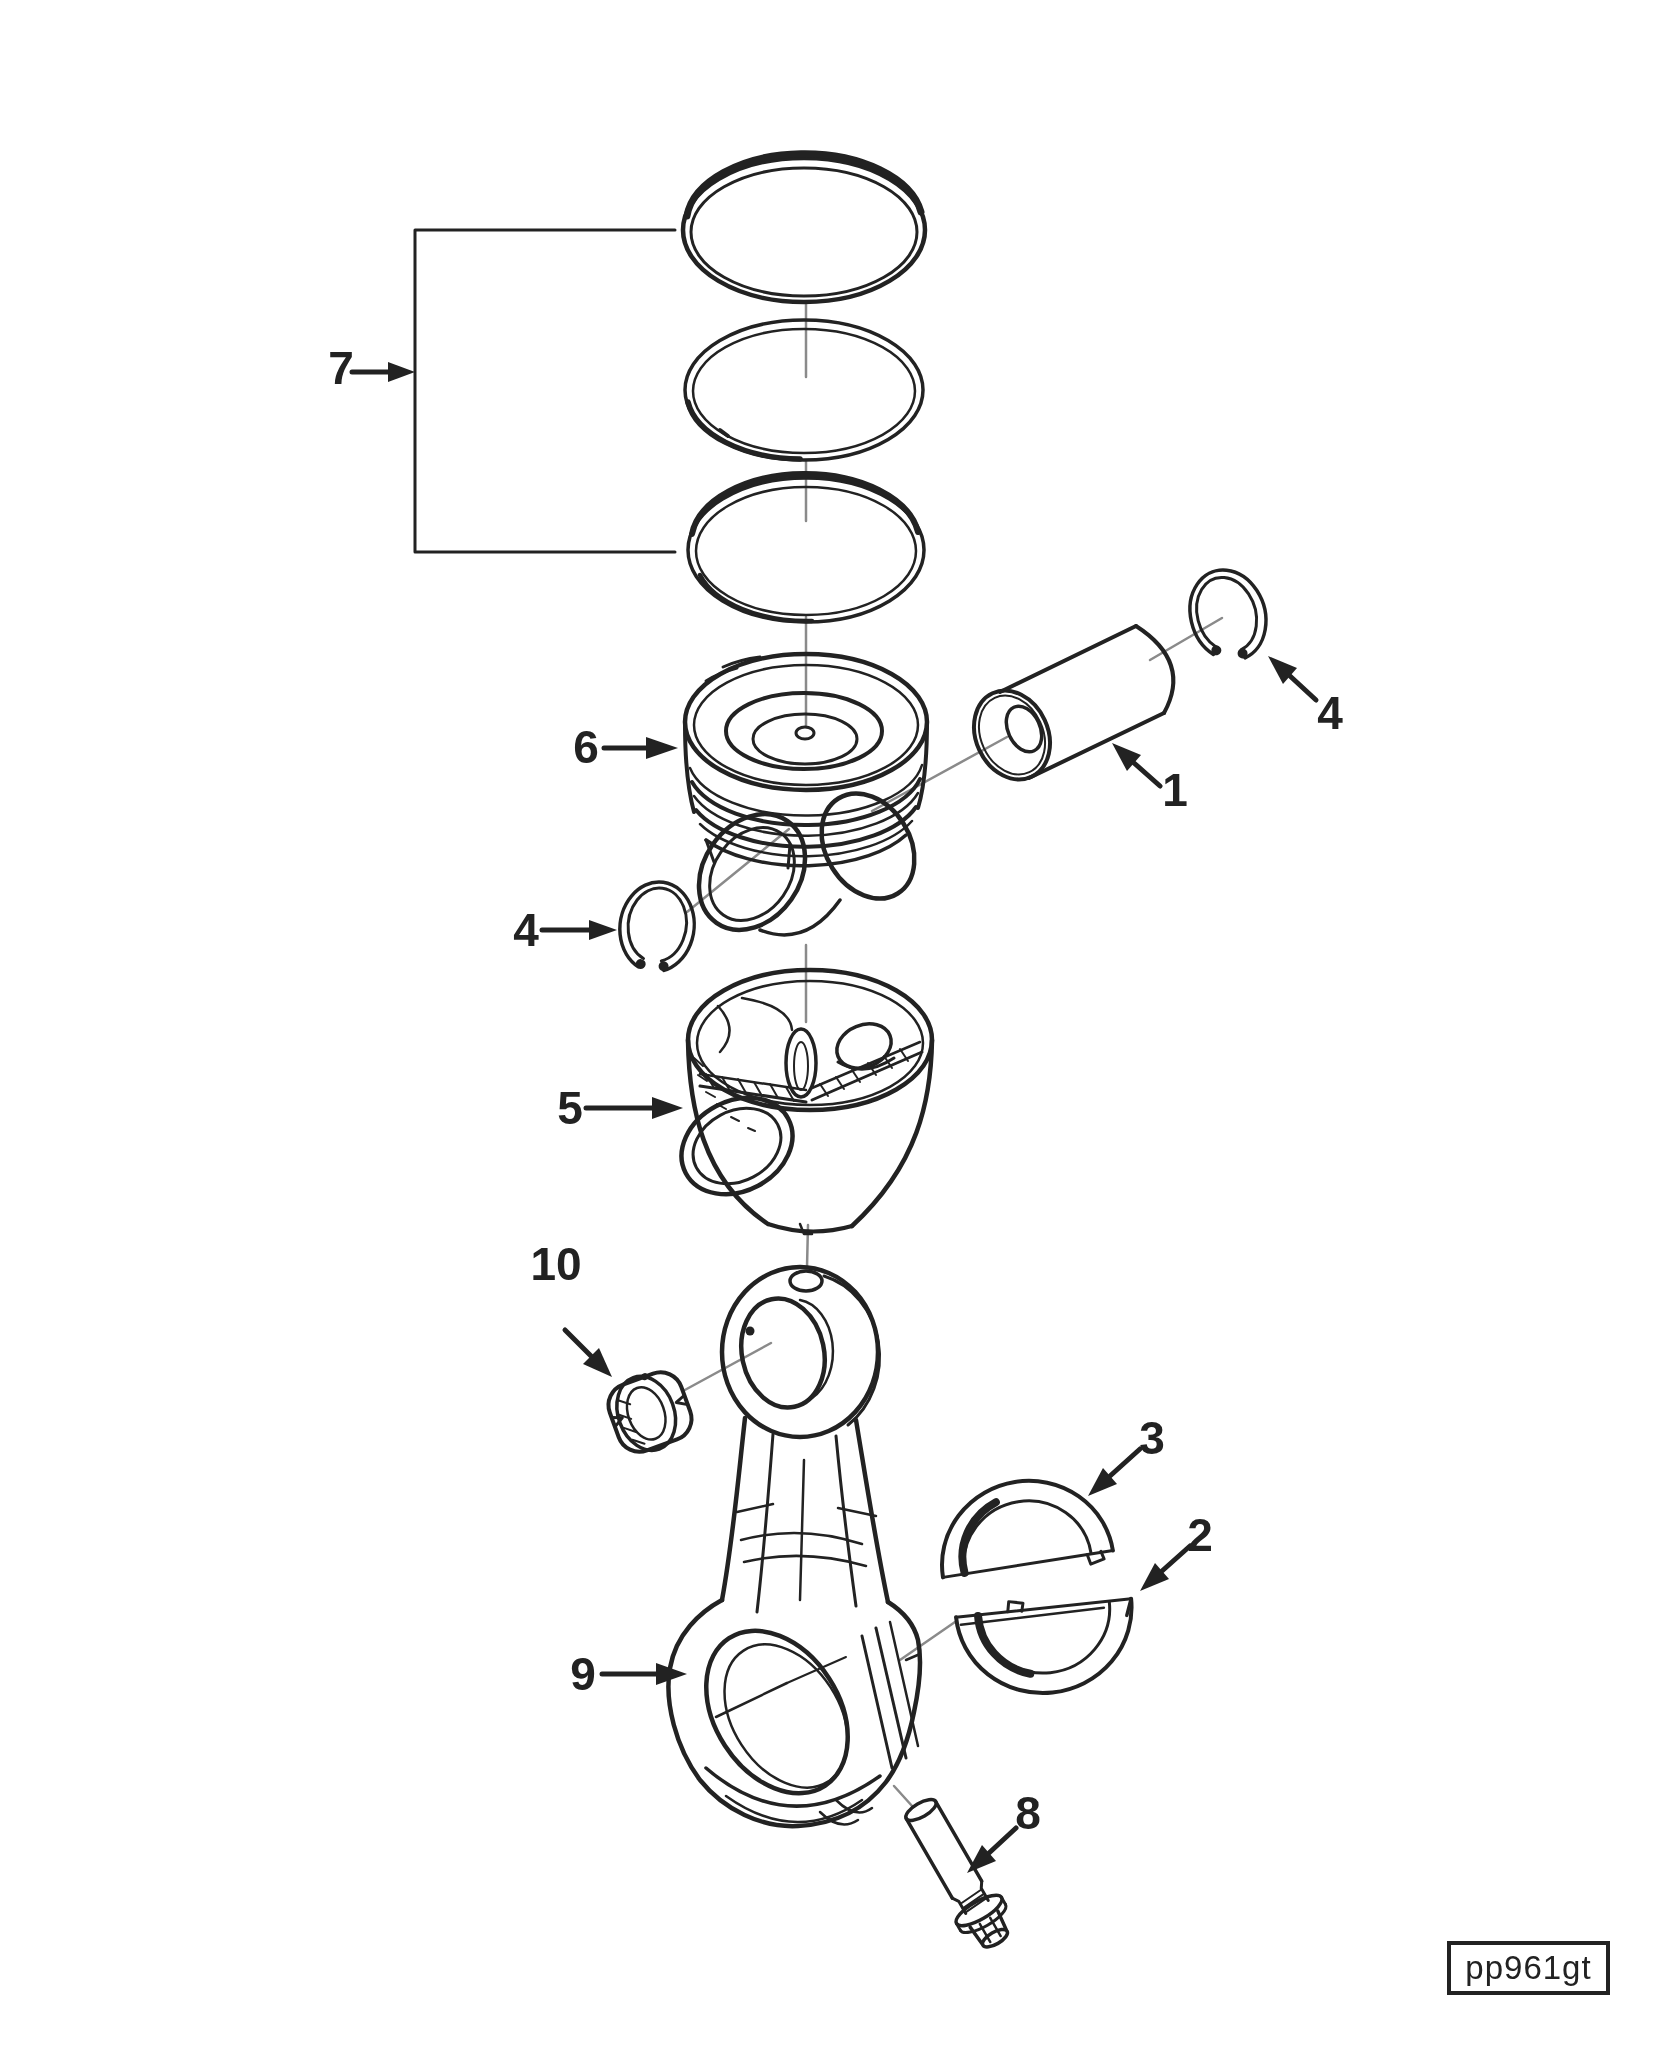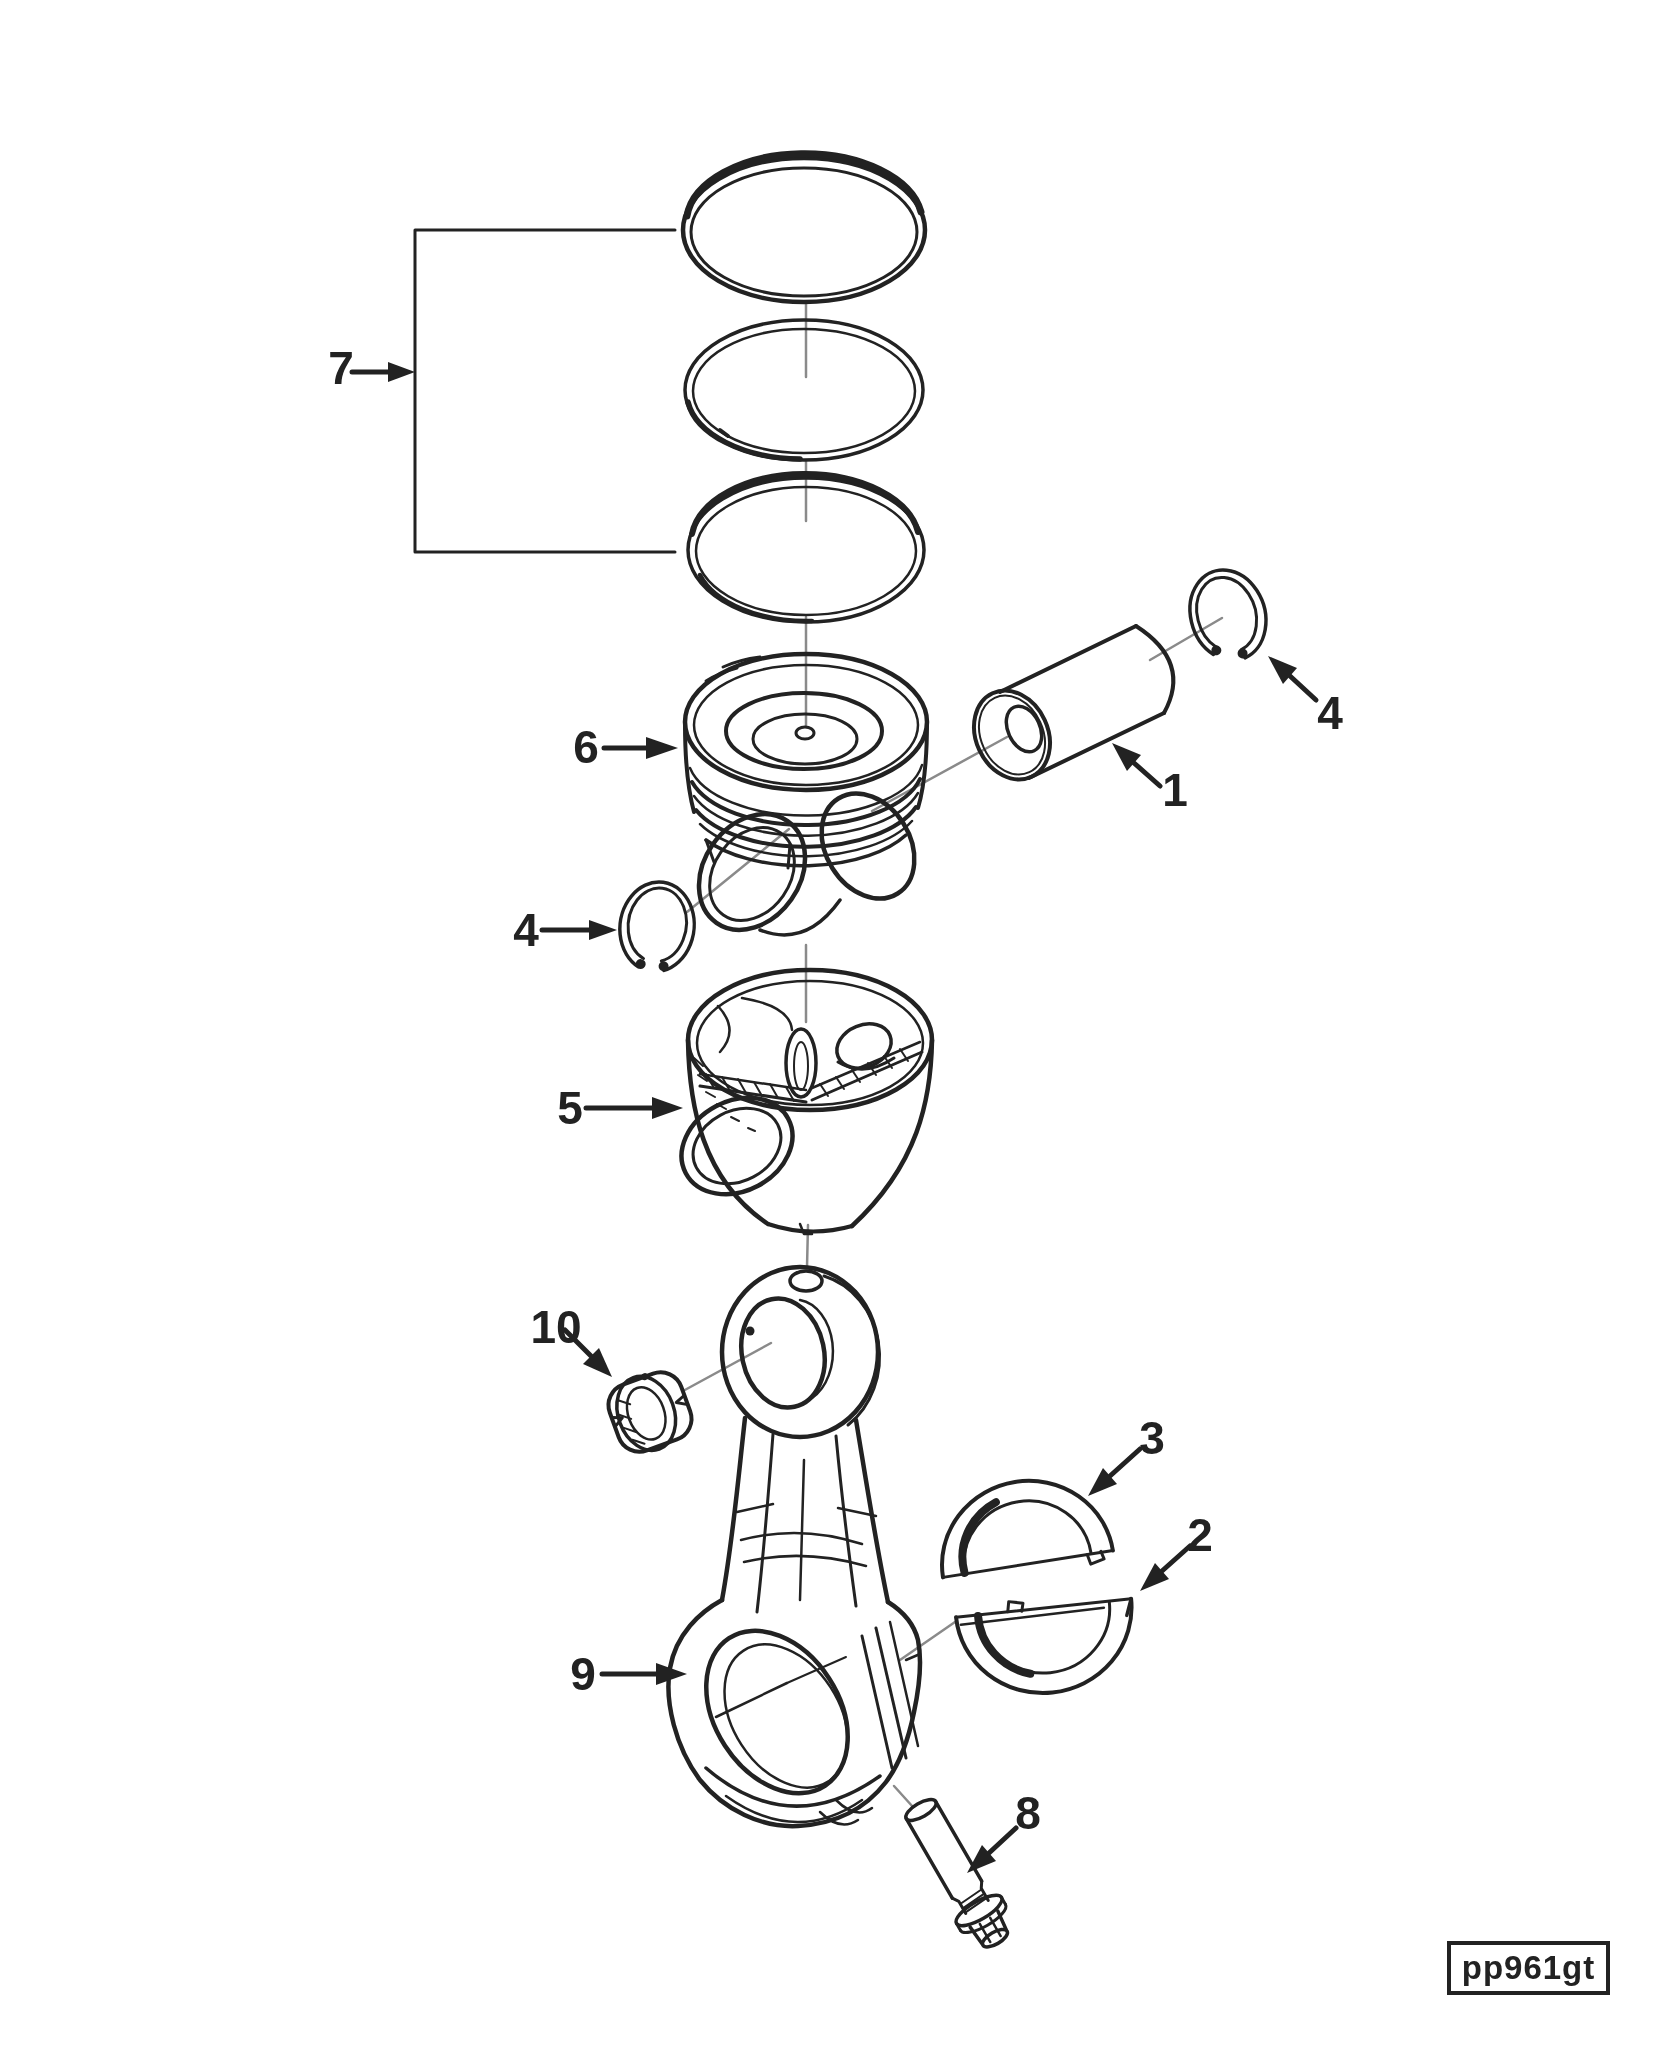--- a/index.html
+++ b/index.html
@@ -26,21 +26,21 @@
     white-space:nowrap;
     user-select:none;
   }
   .code-box{
     position:absolute;
     left:1447px;top:1941px;
     width:163px;height:54px;
     border:4px solid var(--line,#222);
     box-sizing:border-box;
     display:flex;align-items:center;justify-content:center;
-    font-weight:700;font-size:33px;
+    font-weight:400;font-size:33px;
     color:var(--line,#222);
     letter-spacing:1px;
   }
 </style>
 </head>
 <body>
 
 <div class="canvas" style="background: rgb(255, 255, 255); --line: #222222; --leader: #8a8a8a;">
 
   <svg id="art" width="1680" height="2066" viewBox="0 0 1680 2066">
@@ -309,21 +309,21 @@
         </g>
     </g>
   </svg>
 
   <div class="callout" style="left:341px;top:368px;">7</div>
   <div class="callout" style="left:586px;top:747px;">6</div>
   <div class="callout" style="left:526px;top:930px;">4</div>
   <div class="callout" style="left:1175px;top:790px;">1</div>
   <div class="callout" style="left:1330px;top:713px;">4</div>
   <div class="callout" style="left:570px;top:1108px;">5</div>
-  <div class="callout" style="left:556px;top:1327px;">10</div>
+  <div class="callout" style="left:556px;top:1264px;">10</div>
   <div class="callout" style="left:583px;top:1674px;">9</div>
   <div class="callout" style="left:1152px;top:1438px;">3</div>
   <div class="callout" style="left:1200px;top:1535px;">2</div>
   <div class="callout" style="left:1028px;top:1813px;">8</div>
 
   <div class="code-box">
     <span>pp961gt</span>
   </div>
 </div>
 

